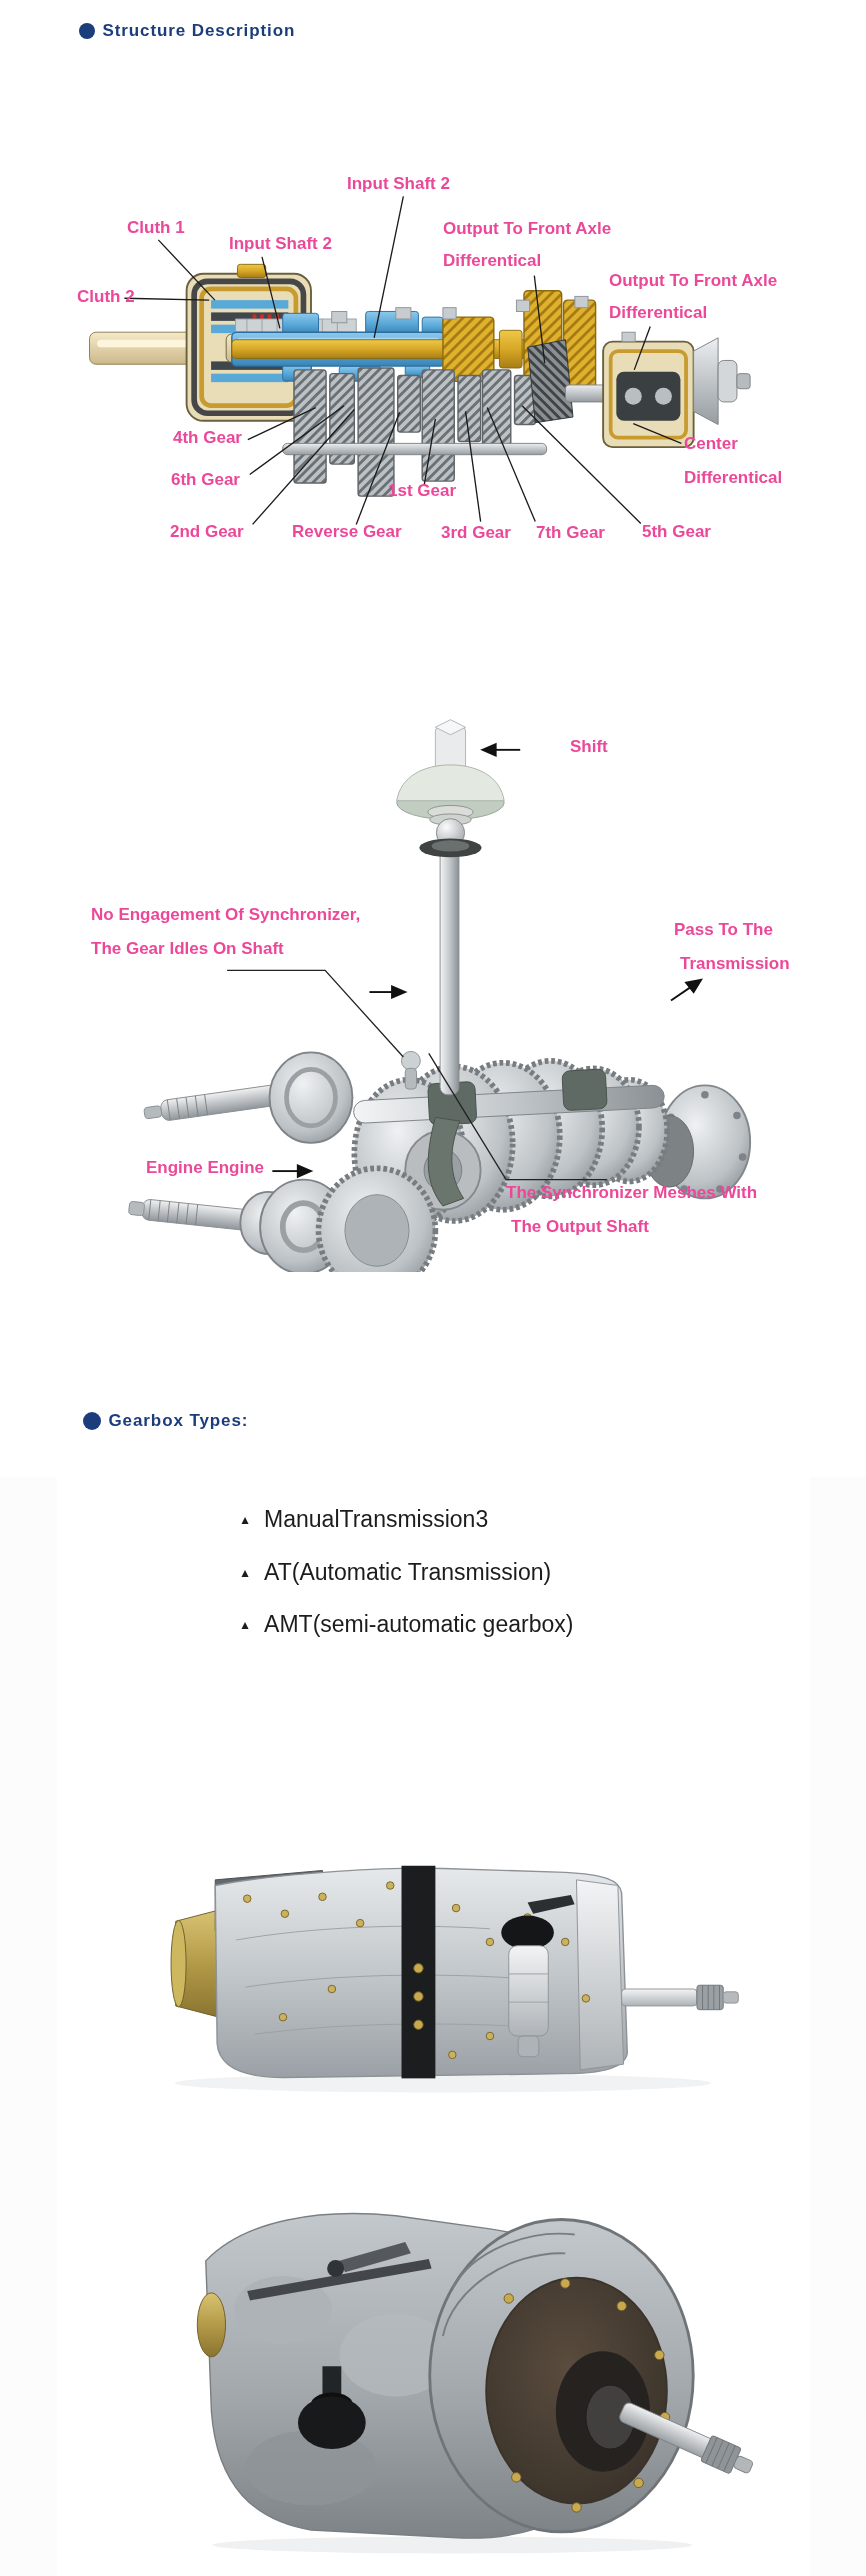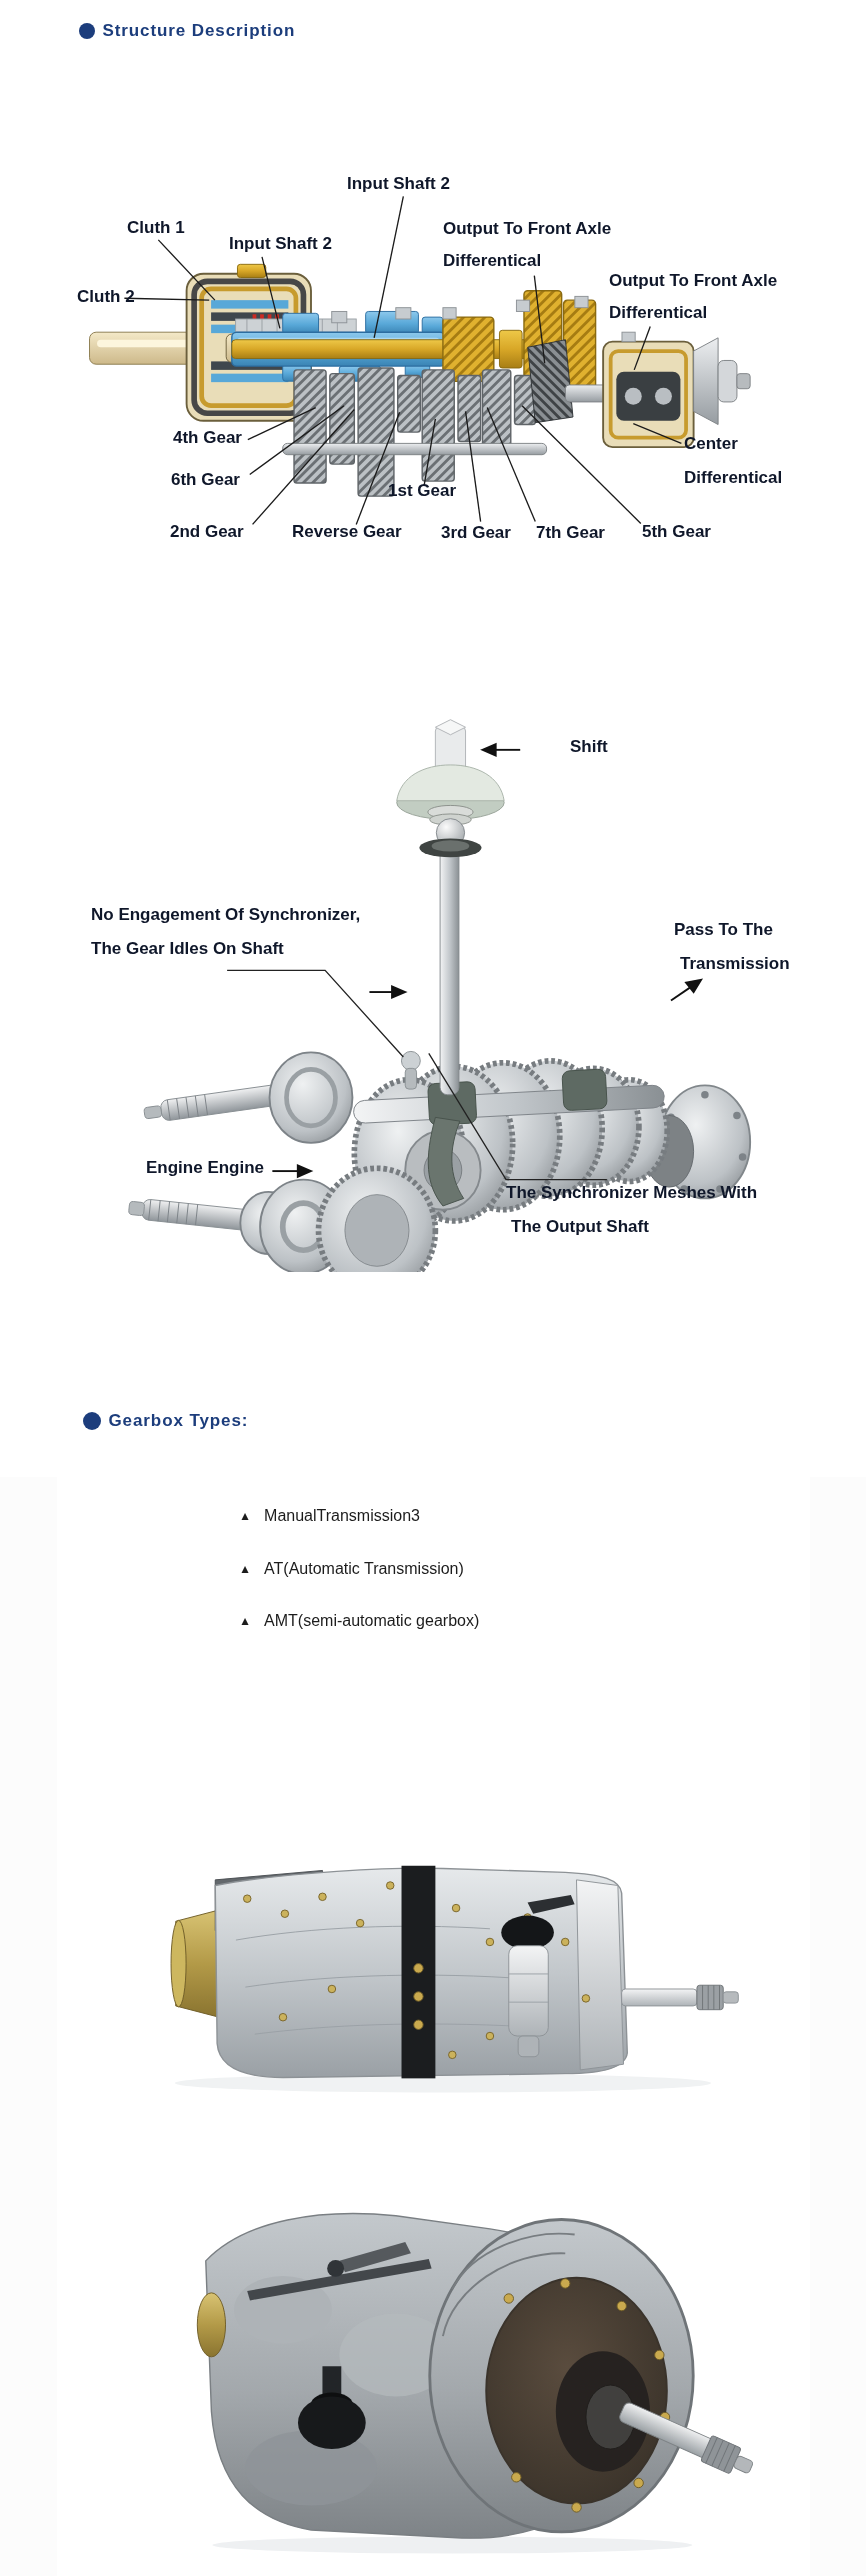--- a/index.html
+++ b/index.html
@@ -2,27 +2,27 @@
 <html style="font-size:15px"><head>
 <meta charset="utf-8">
 <style>
   html,body{margin:0;padding:0;background:#ffffff;}
   #page{position:relative;width:867px;height:2576px;background:#ffffff;overflow:hidden;
         font-family:"Liberation Sans","DejaVu Sans",sans-serif;}
   .abs{position:absolute;}
   .hdr{display:flex;align-items:center;gap:7.5px;white-space:nowrap;}
   .hdr .dot{width:16px;height:16px;border-radius:50%;background:#1c3d7c;display:inline-block;}
   .hdr .txt{color:#1c3d7c;font-size:17px;font-weight:bold;letter-spacing:0.9px;}
-  .callout{position:absolute;color:#0f172a;font-size:17px;font-weight:bold;white-space:nowrap;
+  .callout{position:absolute;color:#ec4899;font-size:17px;font-weight:bold;white-space:nowrap;
            line-height:1;}
   .panel{position:absolute;left:0;top:1477px;width:867px;height:1099px;background:#fcfcfc;}
   .panel-inner{position:absolute;left:57px;top:0;width:753px;height:1099px;background:#ffffff;}
   .li-row{position:absolute;display:flex;align-items:center;gap:13px;white-space:nowrap;}
   .li-row .tri{font-size:12.2px;color:#1c1c1c;line-height:1;}
-  .li-row .lbl{font-size:16px;color:#1c1c1c;line-height:1.1;}
+  .li-row .lbl{font-size:23px;color:#1c1c1c;line-height:1.1;}
   svg{display:block;}
 </style>
 </head>
 <body>
 
 <div id="page">
 
   <div class="abs hdr" style="left:79px;top:21px;">
     <span class="dot"></span>
     <span class="txt">Structure Description</span>

